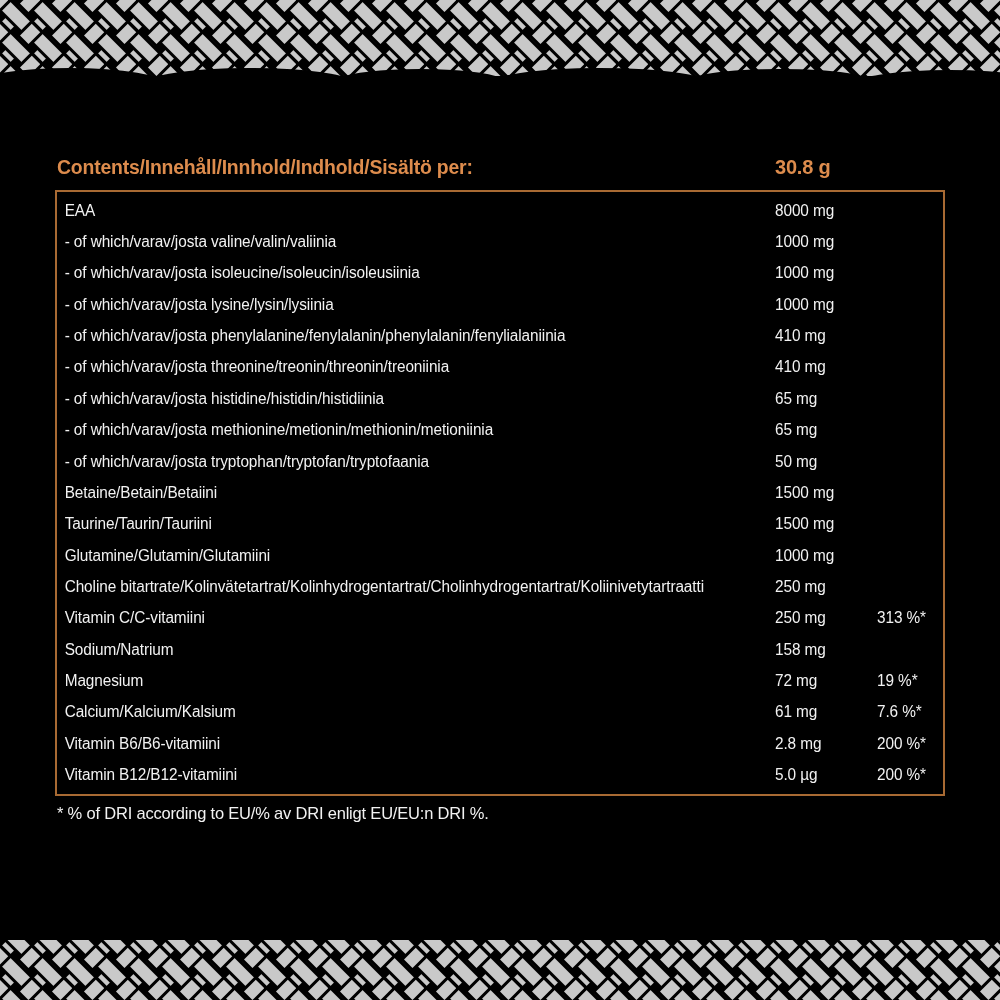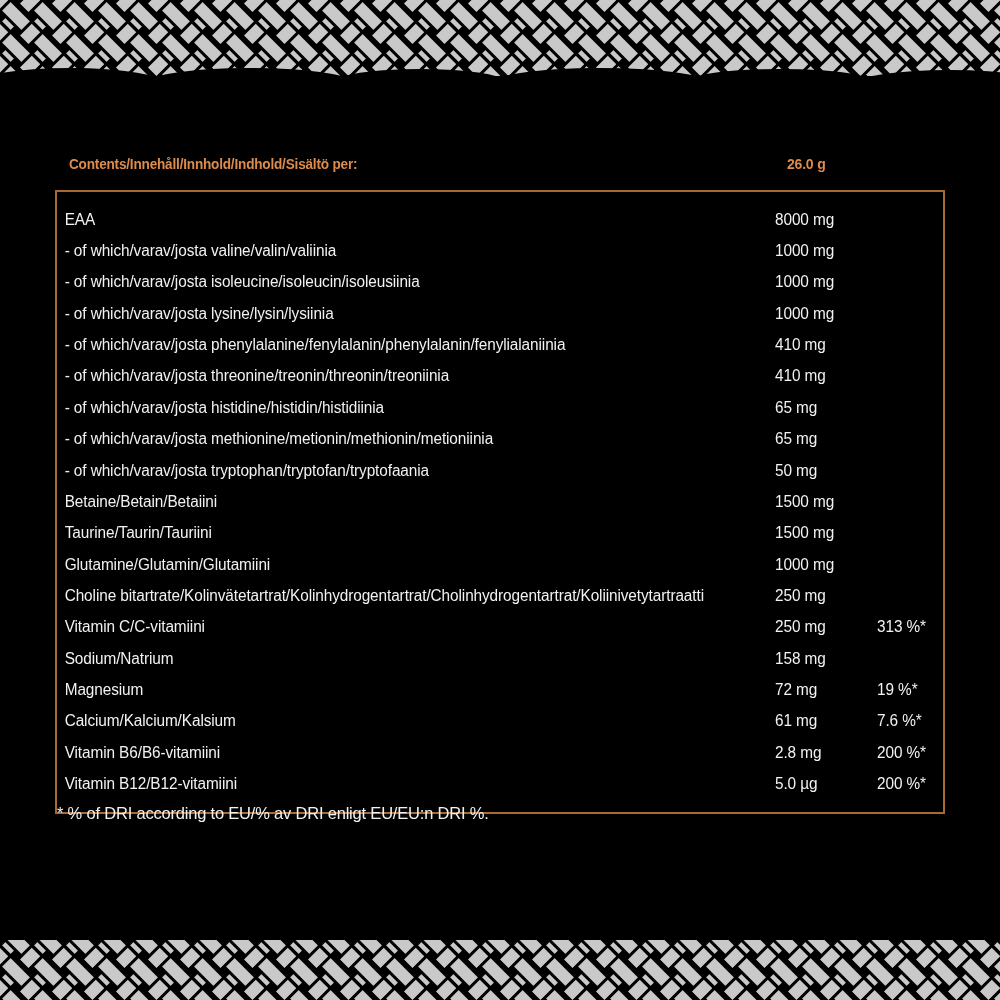--- a/index.html
+++ b/index.html
@@ -13,32 +13,32 @@
   .page{
     position:relative;width:1000px;height:1000px;background:var(--bg);
     font-family:"Liberation Sans",sans-serif;overflow:hidden;
   }
   .band{position:absolute;left:0;width:1000px;line-height:0;}
   .band-top{top:0;height:76px;}
   .band-bottom{bottom:0;height:60px;}
   .band svg{display:block;}
 
   .header{
-    position:absolute;left:67px;top:156px;width:890px;height:26px;
-    color:var(--accent);font-weight:bold;font-size:14px;letter-spacing:-0.2px;
+    position:absolute;left:55px;top:156px;width:890px;height:26px;
+    color:var(--accent);font-weight:bold;font-size:20px;letter-spacing:-0.2px;
     white-space:nowrap;
   }
   .header .title{position:absolute;left:2px;top:0;transform:scaleX(0.97);transform-origin:left center;}
   .header .weight{position:absolute;left:720px;top:0;}
 
   .table{
     position:absolute;left:55px;top:190px;width:886px;height:596px;
     border:2px solid var(--border);
     display:flex;flex-direction:column;justify-content:space-around;
-    padding:12px 0;box-sizing:content-box;
+    padding:3px 0;box-sizing:content-box;
   }
   .row{
     display:flex;align-items:center;height:25.9px;
     color:var(--text);font-size:16px;letter-spacing:-0.1px;white-space:nowrap;
   }
   .cell{display:block;overflow:visible;}
   .cell.name{width:710px;padding-left:8px;transform:scaleX(0.96);transform-origin:left center;}
   .cell.amt{width:102px;transform:scaleX(0.96);transform-origin:left center;}
   .cell.dri{flex:1;transform:scaleX(0.96);transform-origin:left center;}
 
@@ -129,21 +129,21 @@
         <ellipse cx="420" cy="82" rx="85" ry="13"></ellipse>
         <ellipse cx="600" cy="86" rx="115" ry="18"></ellipse>
         <ellipse cx="780" cy="83" rx="95" ry="14"></ellipse>
         <ellipse cx="950" cy="86" rx="100" ry="16"></ellipse>
       </g>
     </svg>
   </div>
 
   <div class="header">
     <span class="title">Contents/Innehåll/Innhold/Indhold/Sisältö per:</span>
-    <span class="weight">26.0 g</span>
+    <span class="weight">30.8 g</span>
   </div>
 
   <div class="table" id="contents-table">
     <div class="row">
       <span class="cell name">EAA</span>
       <span class="cell amt">8000 mg</span>
       <span class="cell dri"></span>
     </div>
 
 

